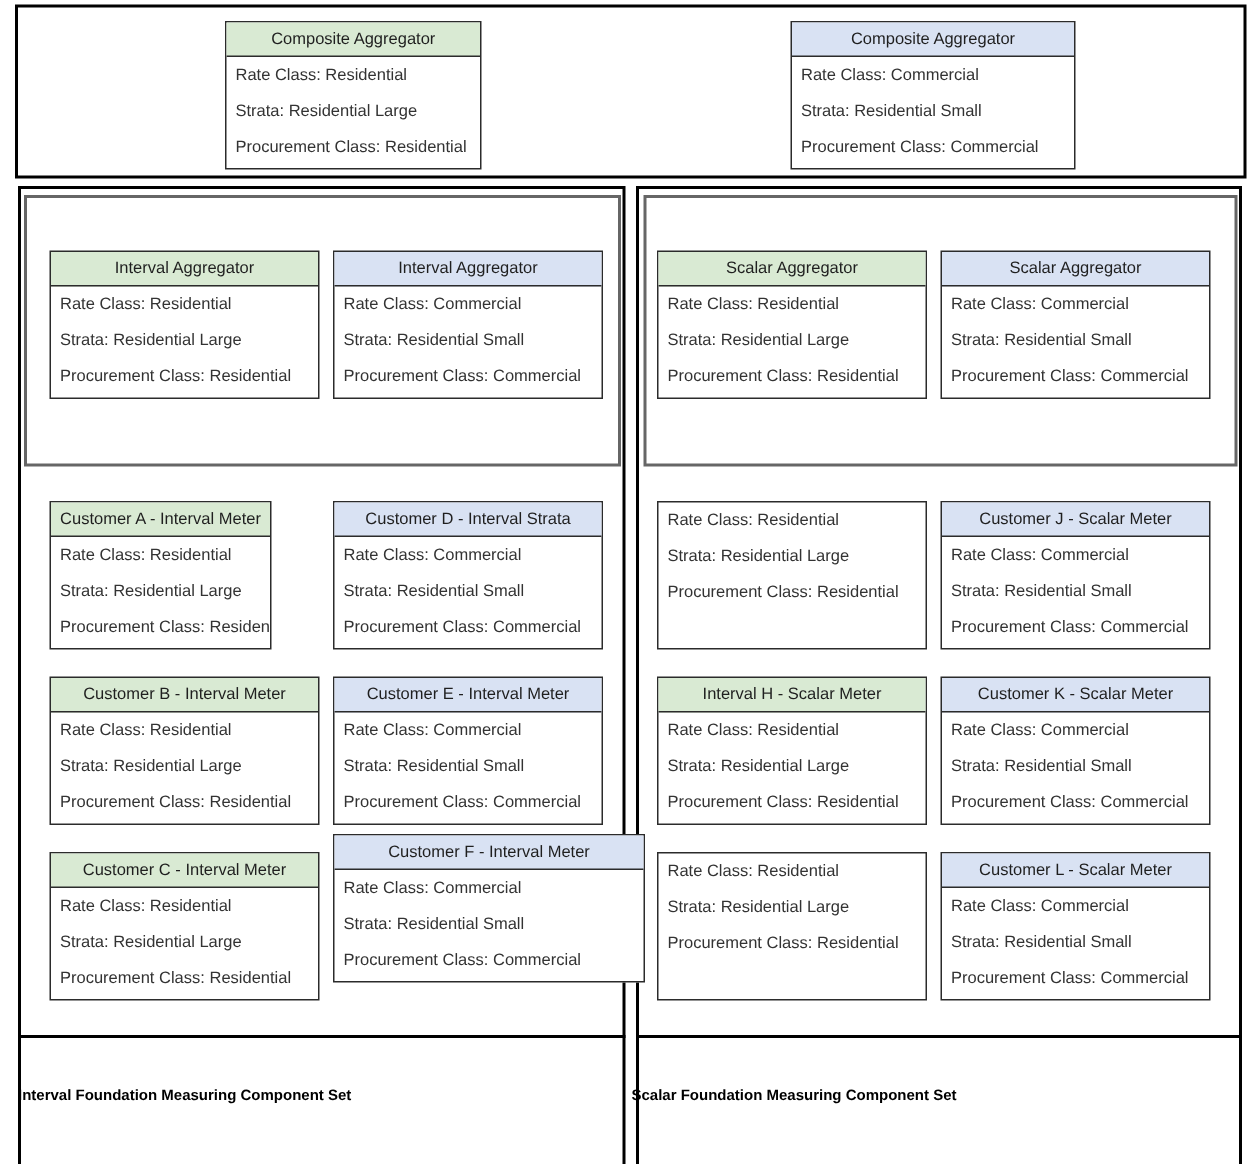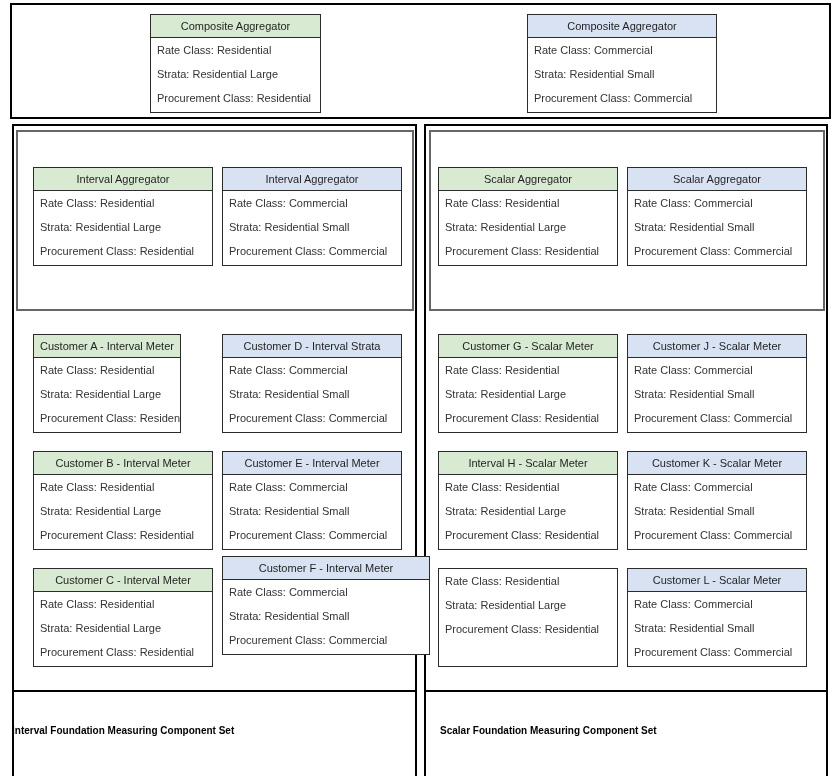--- a/index.html
+++ b/index.html
@@ -109,21 +109,20 @@
     <div class="rw">Procurement Class: Residential</div>
   </div>
   <div class="card blue" style="left:222px;top:556px;width:208px;height:99px">
     <div class="hd">Customer F - Interval Meter</div>
     <div class="rw">Rate Class: Commercial</div>
     <div class="rw">Strata: Residential Small</div>
     <div class="rw">Procurement Class: Commercial</div>
   </div>
 
   <div class="card green" style="left:438px;top:334px;width:180px;height:99px">
-    <div class="hd">Customer G - Scalar Meter</div>
     <div class="rw">Rate Class: Residential</div>
     <div class="rw">Strata: Residential Large</div>
     <div class="rw">Procurement Class: Residential</div>
   </div>
   <div class="card blue" style="left:627px;top:334px;width:180px;height:99px">
     <div class="hd">Customer J - Scalar Meter</div>
     <div class="rw">Rate Class: Commercial</div>
     <div class="rw">Strata: Residential Small</div>
     <div class="rw">Procurement Class: Commercial</div>
   </div>
@@ -148,15 +147,15 @@
     <div class="hd">Customer L - Scalar Meter</div>
     <div class="rw">Rate Class: Commercial</div>
     <div class="rw">Strata: Residential Small</div>
     <div class="rw">Procurement Class: Commercial</div>
   </div>
 
   <div class="hline" style="left:12px;top:690px;width:405px"></div>
   <div class="hline" style="left:424px;top:690px;width:404px"></div>
 
   <div class="section-label" style="left:12px;top:725px;width:405px">Interval Foundation Measuring Component Set</div>
-  <div class="section-label" style="left:440px;top:725px;width:388px">Scalar Foundation Measuring Component Set</div>
+  <div class="section-label" style="left:421px;top:725px;width:388px">Scalar Foundation Measuring Component Set</div>
 
 </div>
 
 </body></html>

